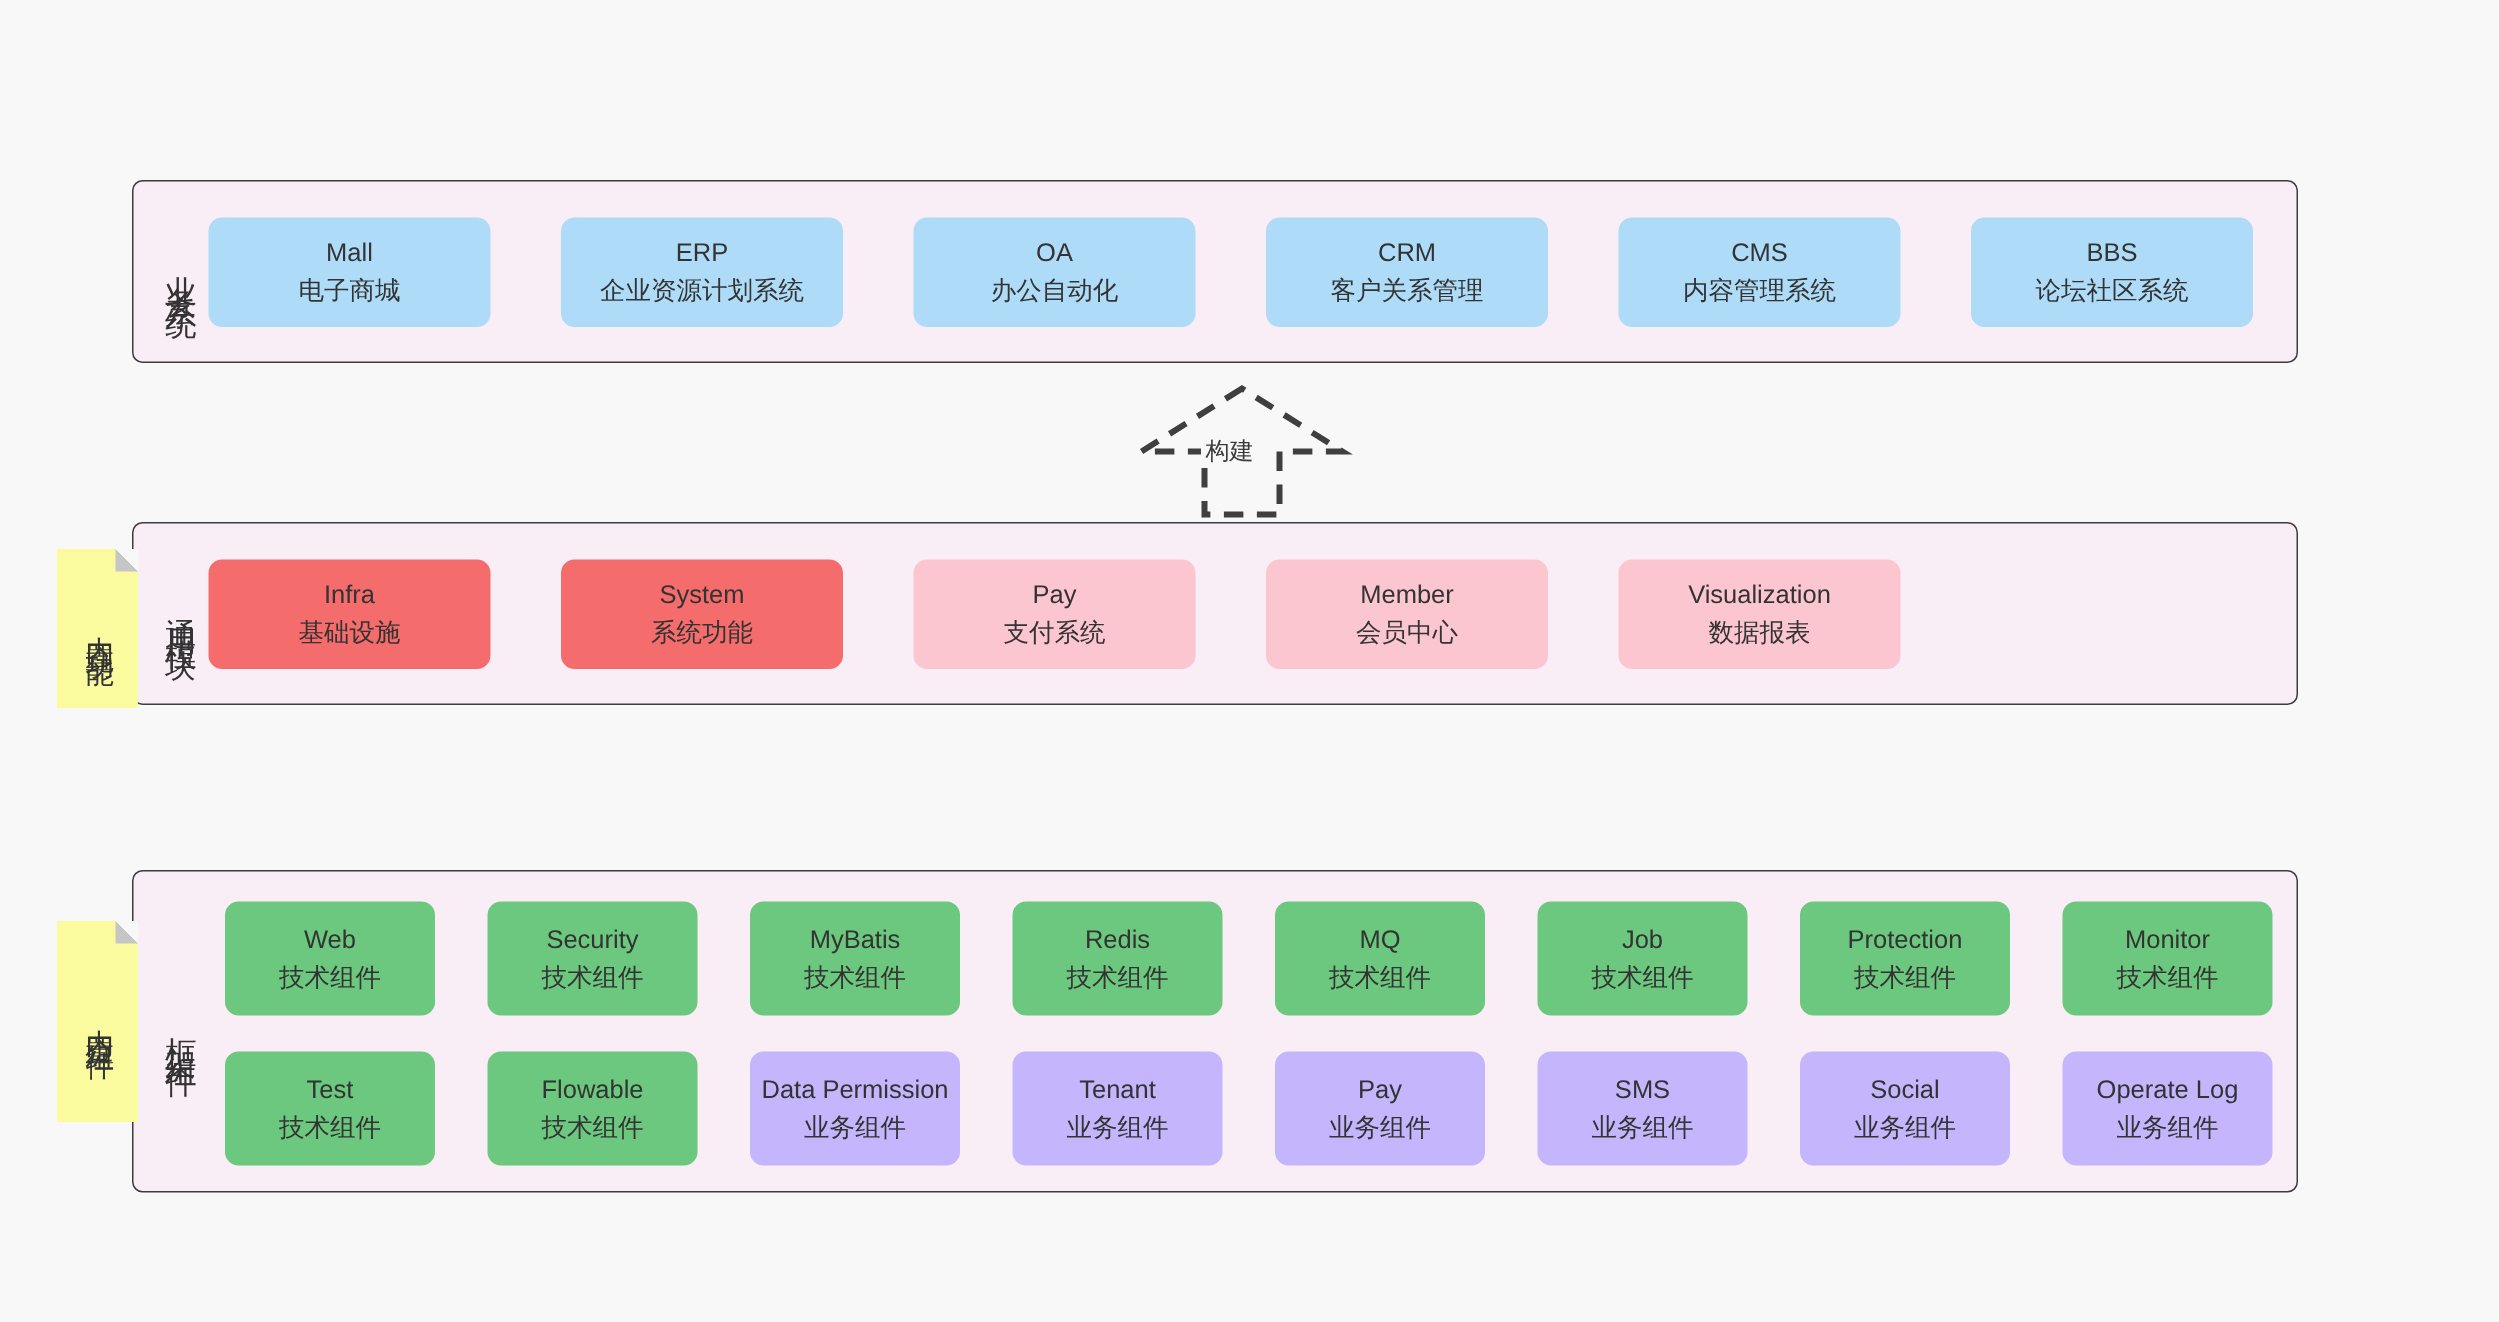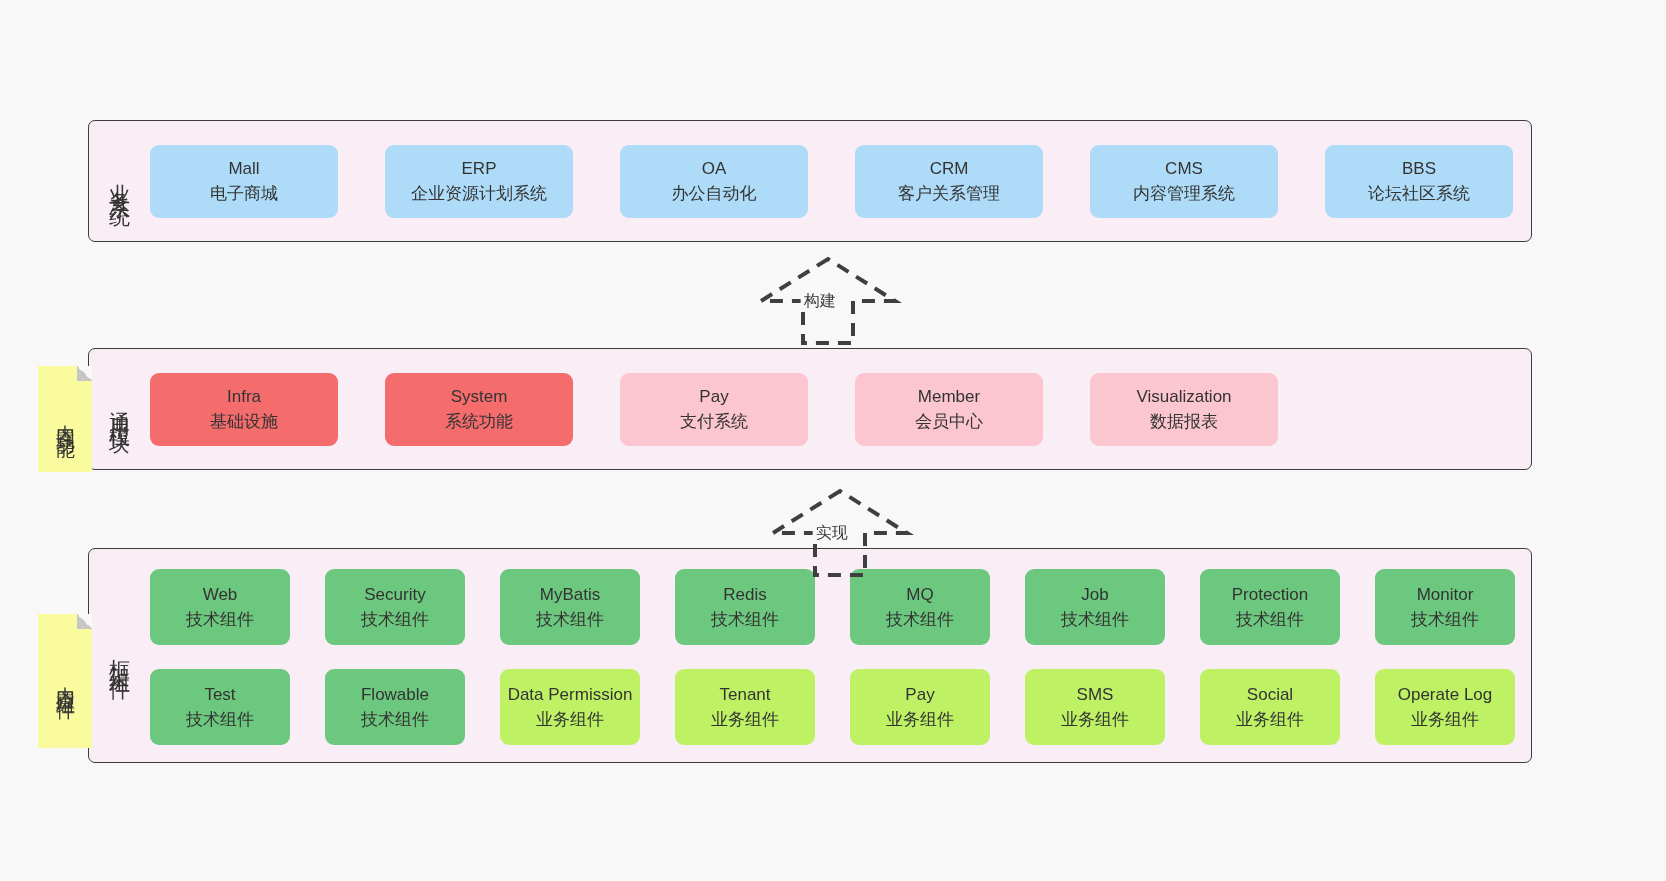--- a/index.html
+++ b/index.html
@@ -38,21 +38,20 @@
     font-size:21px;
     letter-spacing:7px;
     color:#333;
     line-height:1.1;
   }
   .boxes{
     flex:1;
     display:flex;
     align-items:center;
     gap:47px;
-    margin-left:11px;
   }
   .rows{
     flex:1;
     display:flex;
     flex-direction:column;
     justify-content:flex-start;
     padding-top:20px;
     gap:24px;
     margin-left:11px;
   }
@@ -73,21 +72,21 @@
     box-sizing:border-box;
     padding:2px 6px;
   }
   .dbox .t{display:block;}
   .wbox{width:188px;height:73px;flex:0 0 auto;}
   .nbox{width:140px;height:76px;flex:0 0 auto;}
   .c-blue{background:#aedcf8;}
   .c-red{background:#f56c6c;}
   .c-pink{background:#fbc6d0;}
   .c-green{background:#6cc87e;}
-  .c-lgreen{background:#bef264;}
+  .c-lgreen{background:#c4b5fd;}
   .note{
     position:absolute;
     left:38px;width:54px;
     background:#fafa9e;
     z-index:3;
     display:flex;
     align-items:center;
     justify-content:center;
   }
   .note .vtext{font-size:19px;letter-spacing:5px;}
@@ -184,28 +183,22 @@
         <span class="t">数据报表</span>
       </div>
     </div>
   </div>
 
   <div class="note" style="top:366px;height:106px;">
     <span class="fold"></span>
     <span class="vtext">内置功能</span>
   </div>
 
-  <div class="arrow" style="left:765px;top:487px;">
-    <svg width="150" height="92" viewBox="0 0 150 92">
-      <polygon points="75,4 8,46 50,46 50,88 100,88 100,46 142,46" fill="none" stroke="#3f3f3f" stroke-width="4" stroke-dasharray="13 9"></polygon>
-    </svg>
-    <span class="arrow-label">实现</span>
-  </div>
-
-  <div class="band" style="top:548px;height:215px;">
+
+  <div class="band" style="top:580px;height:215px;">
     <div class="band-label">
       <span class="vtext">框架组件</span>
     </div>
     <div class="rows">
       <div class="row">
         <div class="dbox nbox c-green">
           <span class="t">Web</span>
           <span class="t">技术组件</span>
         </div>
         <div class="dbox nbox c-green">

